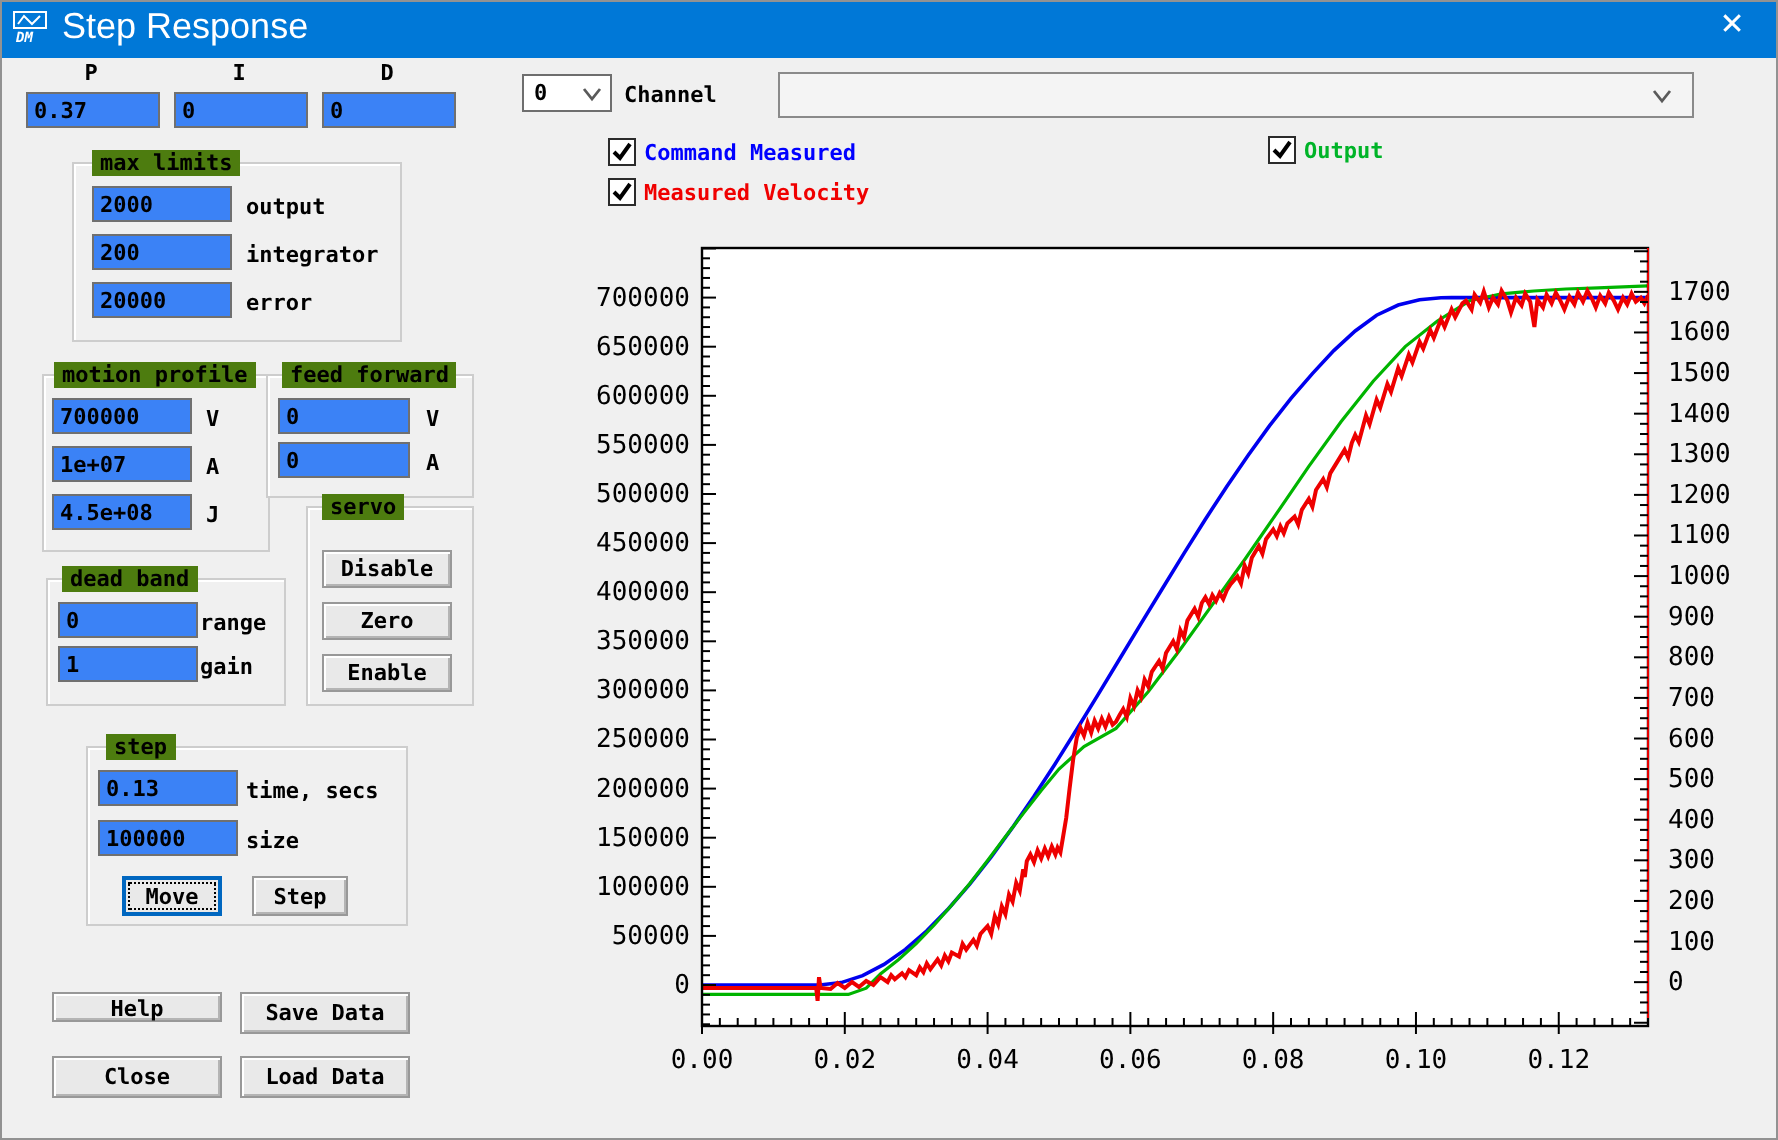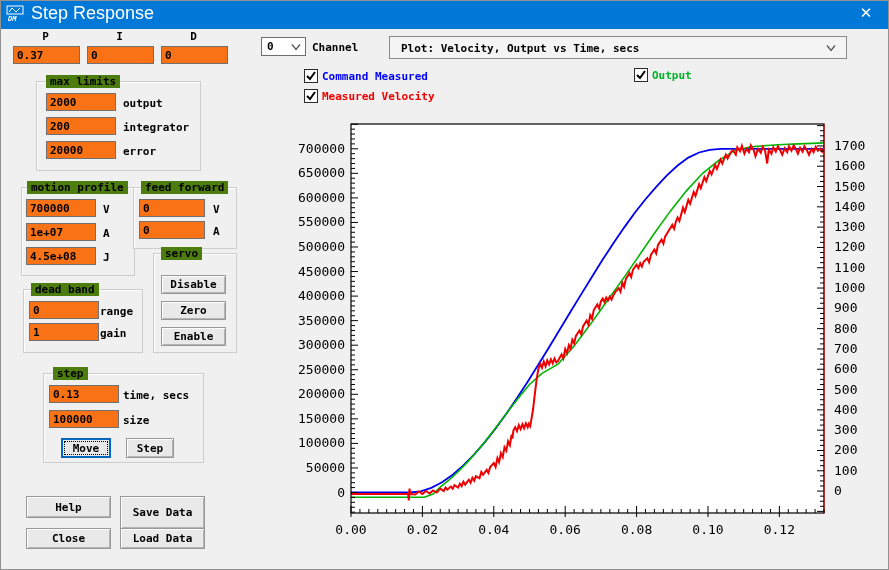--- a/index.html
+++ b/index.html
@@ -7,21 +7,21 @@
           border:1px solid #929292;box-sizing:border-box;
           font-family:"DejaVu Sans Mono","Liberation Mono",monospace;}
   .titlebar{position:absolute;left:0;top:0;width:100%;height:28px;background:#0078d7;}
   .title-text{position:absolute;left:30px;top:0;line-height:24px;color:#ffffff;
               font-family:"Liberation Sans",sans-serif;font-size:18px;}
   .app-icon{position:absolute;left:5px;top:3px;width:18px;height:18px;}
   .close-btn{position:absolute;right:6px;top:0;width:32px;height:24px;color:#fff;
              font-family:"Liberation Sans",sans-serif;font-size:15px;text-align:center;line-height:23px;}
   .lbl{position:absolute;font:bold 11px "DejaVu Sans Mono",monospace;color:#000;white-space:nowrap;}
   .lbl-c{text-align:center;}
-  .edit{position:absolute;height:14px;padding:1px 3px;border:1px solid #707070;background:#f97316;
+  .edit{position:absolute;height:14px;padding:1px 3px;border:1px solid #707070;background:#3b82f6;
         font:bold 11px "DejaVu Sans Mono",monospace;color:#000;}
   .grp{position:absolute;border:1px solid #cdcdcd;box-shadow:1px 1px 0 #ffffff inset;}
   .grp-title{position:absolute;background:#4d7c0f;padding:0 4px;font:bold 11px "DejaVu Sans Mono",monospace;white-space:nowrap;}
   .btn{position:absolute;background:#e9e9e9;border:1px solid #989898;
        font:bold 11px "DejaVu Sans Mono",monospace;color:#000;text-align:center;
        box-shadow:inset 1px 1px 0 #ffffff, inset -1px -1px 0 #b4b4b4;}
   .btn-focus{border:2px solid #0067c0;outline:1px dotted #000;outline-offset:-4px;
              box-shadow:none;}
   .cb{position:absolute;width:12px;height:12px;background:#fff;border:1px solid #2b2b2b;}
   .cb svg{position:absolute;left:0;top:0;width:12px;height:12px;}
@@ -59,21 +59,20 @@
 
   <div class="combo" style="left:260px;top:36px;width:45px;height:19px;">
     <span class="val">0</span>
     <svg class="chev" viewBox="0 0 10 8">
       <polyline points="1,1 5,6 9,1" fill="none" stroke="#5a5a5a" stroke-width="1.4"></polyline>
     </svg>
   </div>
   <span class="lbl" style="left:311px;top:40px;">Channel</span>
 
   <div class="combo combo-gray" style="left:388px;top:35px;width:458px;height:23px;">
-    <span class="val" style="left:11px;top:5px;">Plot: Velocity, Output vs Time, secs</span>
     <svg class="chev" style="right:10px;" viewBox="0 0 10 8">
       <polyline points="1,1 5,6 9,1" fill="none" stroke="#5a5a5a" stroke-width="1.4"></polyline>
     </svg>
   </div>
 
   <span class="cb" style="left:303px;top:68px;">
     <svg viewBox="0 0 12 12">
         <polyline points="2,6 5,9 10,2" fill="none" stroke="#000" stroke-width="2"></polyline>
       </svg>
   </span>
@@ -133,22 +132,22 @@
 
   <div class="grp" style="left:42px;top:372px;width:159px;height:88px;"></div>
   <span class="grp-title" style="left:52px;top:366px;">step</span>
   <input class="edit" style="left: 48px; top: 384px; width: 62px;" value="0.13">
   <span class="lbl" style="left:122px;top:388px;">time, secs</span>
   <input class="edit" style="left: 48px; top: 409px; width: 62px;" value="100000">
   <span class="lbl" style="left:122px;top:413px;">size</span>
   <button class="btn btn-focus" style="left:60px;top:437px;width:50px;height:20px;">Move</button>
   <button class="btn" style="left:125px;top:437px;width:48px;height:20px;">Step</button>
 
-  <button class="btn" style="left:25px;top:495px;width:85px;height:22px;">Help</button>
-  <button class="btn" style="left:119px;top:495px;width:85px;height:33px;">Save Data</button>
+  <button class="btn" style="left:25px;top:495px;width:85px;height:15px;">Help</button>
+  <button class="btn" style="left:119px;top:495px;width:85px;height:21px;">Save Data</button>
   <button class="btn" style="left:25px;top:527px;width:85px;height:21px;">Close</button>
   <button class="btn" style="left:119px;top:527px;width:85px;height:21px;">Load Data</button>
 
   <div class="chart-wrap">
     <svg id="chart-svg" width="599" height="430" viewBox="0 0 599 430">
         <rect x="60" y="8" width="473" height="389" fill="#ffffff"></rect>
         <defs>
           <clipPath id="plotclip">
             <rect x="60" y="8" width="473" height="389"></rect>
           </clipPath>

